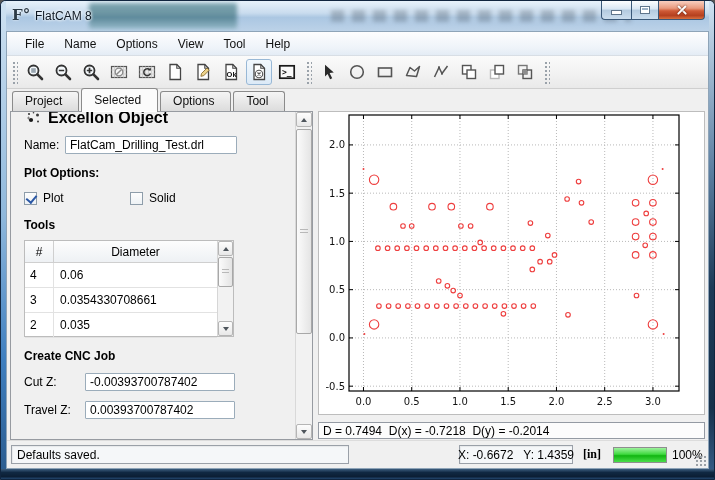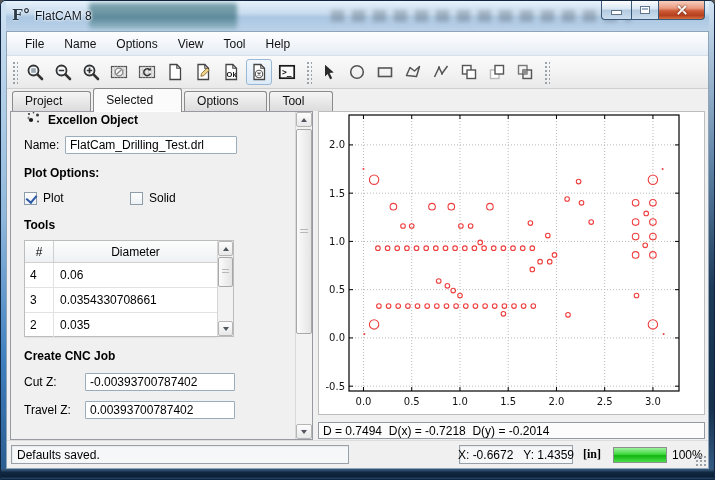--- a/index.html
+++ b/index.html
@@ -51,30 +51,30 @@
     border-bottom:1px solid #cfcfcf;display:flex;align-items:center;flex:none;}
   .tb-handle{width:7px;height:24px;margin:0 3px 0 4px;
     background-image:radial-gradient(circle,#9aa2aa 1px,transparent 1.2px);background-size:4px 4px;background-position:1px 1px;}
   .tool-btn{width:26px;height:26px;margin:0 1px;border:1px solid transparent;border-radius:3px;
     display:flex;align-items:center;justify-content:center;box-sizing:border-box;}
   .tool-btn.active{border-color:#98b8d6;background:linear-gradient(180deg,#f2f8fd,#dceaf7);}
   .tool-btn svg{display:block;}
   
   .tabbar{height:22px;display:flex;align-items:flex-end;padding-left:5px;flex:none;position:relative;z-index:3;}
   .tab{font-size:12px;color:#111;border:1px solid #8b8b8b;border-bottom:none;border-radius:3px 3px 0 0;
-    padding:2px 28px 2px 12px;margin-right:2px;background:linear-gradient(180deg,#f5f5f5,#dcdcdc);height:15px;}
+    padding:2px 16px 2px 12px;margin-right:2px;background:linear-gradient(180deg,#f5f5f5,#dcdcdc);height:15px;}
   .tab.active{background:#fbfbfb;padding-top:4px;height:17px;position:relative;top:1px;box-shadow:0 -1px 0 #fff inset;}
   
   .main{flex:1;display:flex;padding:0 3px;position:relative;min-height:0;}
   .left-panel{width:303px;flex:none;border:1px solid #979ba1;background:#f0f0f0;position:relative;
     overflow:hidden;box-sizing:border-box;}
   .panel-content{position:absolute;left:0;top:0;right:17px;bottom:0;padding-left:13px;overflow:hidden;}
   .obj-header{display:flex;align-items:flex-end;margin-top:-7px;height:22px;overflow:hidden;}
   .obj-header svg{margin:0 6px 1px 2px;flex:none;}
-  .obj-title{font-size:12px;font-weight:bold;color:#000;white-space:nowrap;}
+  .obj-title{font-size:16px;font-weight:bold;color:#000;white-space:nowrap;}
   .form-row{display:flex;align-items:center;margin-top:9px;}
   .form-label{font-size:12px;color:#000;flex:none;}
   .name-label{width:41px;}
   .text-input{height:18px;border:1px solid #9bacba;background:#fff;font-size:12px;
     font-family:"Liberation Sans",sans-serif;padding:0 4px;border-radius:1px;box-sizing:border-box;color:#000;}
   .name-input{width:172px;}
   .section-label{font-size:12px;font-weight:bold;margin-top:12px;}
   .cb-row{display:flex;align-items:center;margin-top:10px;height:16px;}
   .cb-item{display:flex;align-items:center;}
   .checkbox{width:13px;height:13px;border:1px solid #8e9daa;background:linear-gradient(180deg,#fdfdfd,#eef2f5);

